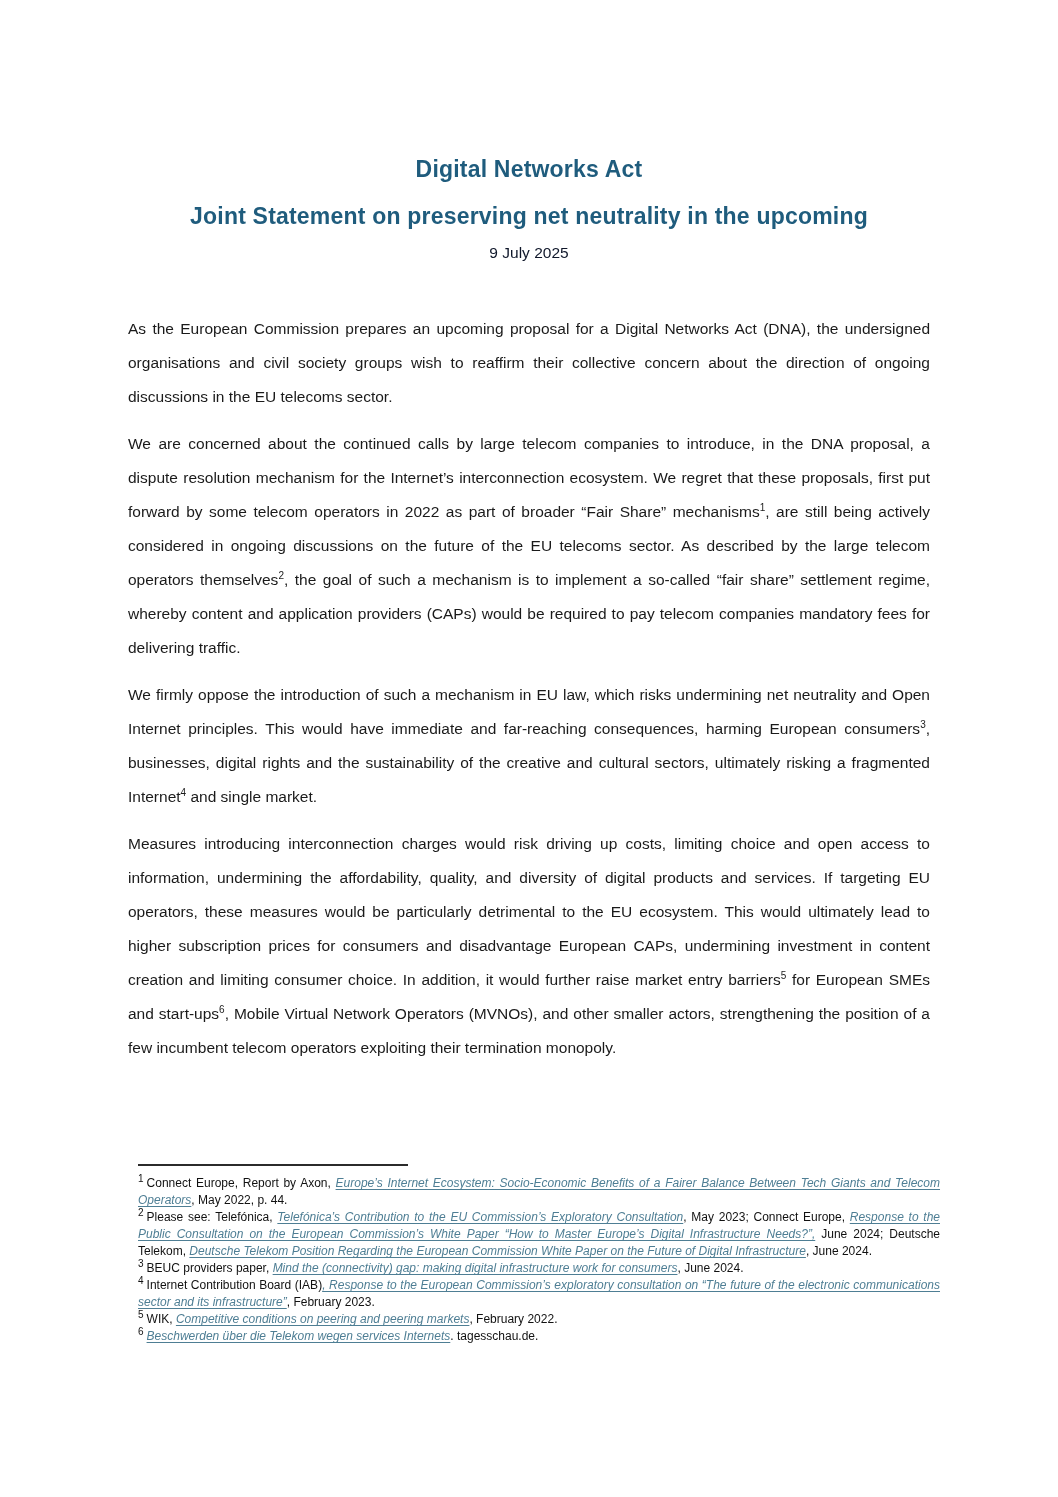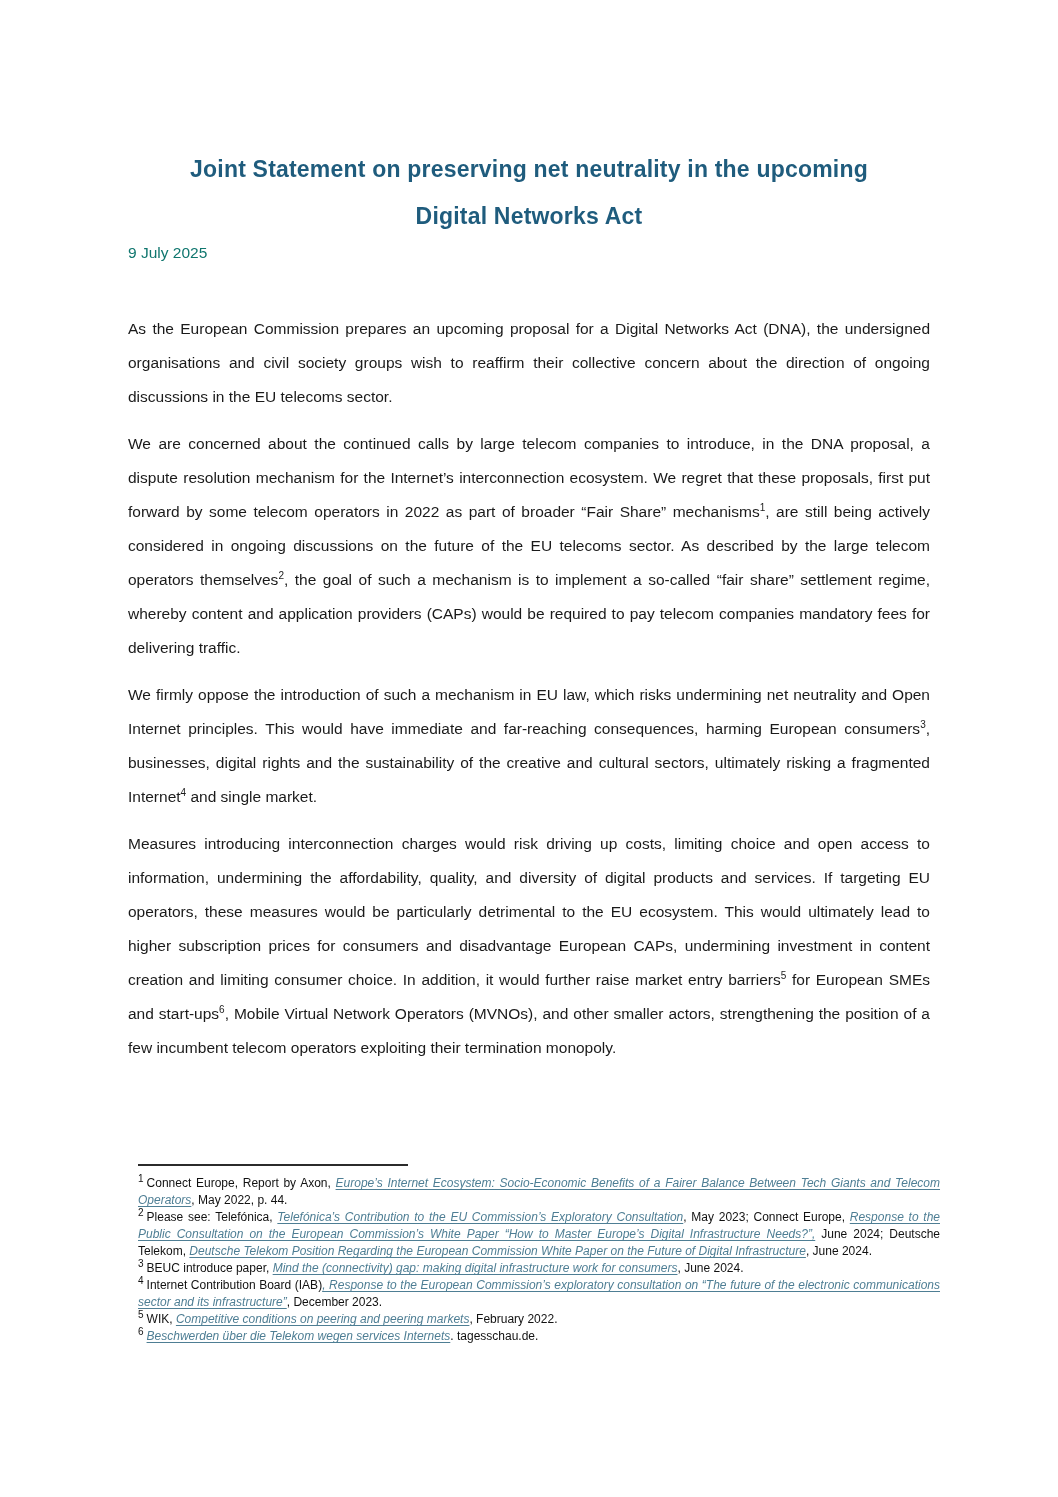--- a/index.html
+++ b/index.html
@@ -24,23 +24,23 @@
     text-align: center;
     color: #1f5c7d;
     font-size: 23px;
     font-weight: 700;
     line-height: 47px;
     letter-spacing: 0.2px;
   }
   .title .title-line { display: block; }
   .date {
     margin-top: 4px;
-    text-align: left;
+    text-align: center;
     font-size: 15.5px;
-    color: #0f766e;
+    color: #0f172a;
   }
   .body-text { margin-top: 50px; }
   .para {
     margin: 0 0 13px 0;
     font-size: 15.5px;
     line-height: 34px;
     text-align: justify;
     color: #1a1a1a;
   }
   .para sup, .fn-num {
@@ -76,22 +76,22 @@
     cursor: pointer;
   }
 </style>
 </head>
 <body>
 
 <div class="page">
   <div class="content">
 
     <h1 class="title">
+      <span class="title-line">Digital Networks Act</span>
       <span class="title-line">Joint Statement on preserving net neutrality in the upcoming</span>
-      <span class="title-line">Digital Networks Act</span>
     </h1>
 
     <div class="date">9 July 2025</div>
 
     <div class="body-text">
       <p class="para"><span>As the European Commission prepares an upcoming proposal for a Digital Networks Act (DNA), the undersigned organisations and civil society groups wish to reaffirm their collective concern about the direction of ongoing discussions in the EU telecoms sector.</span></p>
       <p class="para"><span>We are concerned about the continued calls by large telecom companies to introduce, in the DNA proposal, a dispute resolution mechanism for the Internet’s interconnection ecosystem. We regret that these proposals, first put forward by some telecom operators in 2022 as part of broader “Fair Share” mechanisms</span><sup>1</sup><span>, are still being actively considered in ongoing discussions on the future of the EU telecoms sector. As described by the large telecom operators themselves</span><sup>2</sup><span>, the goal of such a mechanism is to implement a so-called “fair share” settlement regime, whereby content and application providers (CAPs) would be required to pay telecom companies mandatory fees for delivering traffic.</span></p>
       <p class="para"><span>We firmly oppose the introduction of such a mechanism in EU law, which risks undermining net neutrality and Open Internet principles. This would have immediate and far-reaching consequences, harming European consumers</span><sup>3</sup><span>, businesses, digital rights and the sustainability of the creative and cultural sectors, ultimately risking a fragmented Internet</span><sup>4</sup><span> and single market.</span></p>
       <p class="para"><span>Measures introducing interconnection charges would risk driving up costs, limiting choice and open access to information, undermining the affordability, quality, and diversity of digital products and services. If targeting EU operators, these measures would be particularly detrimental to the EU ecosystem. This would ultimately lead to higher subscription prices for consumers and disadvantage European CAPs, undermining investment in content creation and limiting consumer choice. In addition, it would further raise market entry barriers</span><sup>5</sup><span> for European SMEs and start-ups</span><sup>6</sup><span>, Mobile Virtual Network Operators (MVNOs), and other smaller actors, strengthening the position of a few incumbent telecom operators exploiting their termination monopoly.</span></p>
     </div>
@@ -100,24 +100,24 @@
   <div class="footnotes">
     <div class="footnote-separator"></div>
 
     <div class="footnote">
       <sup class="fn-num">1</sup><span class="fn-body"><span>Connect Europe, Report by Axon, </span><a class="doc-link">Europe’s Internet Ecosystem: Socio-Economic Benefits of a Fairer Balance Between Tech Giants and Telecom Operators</a><span>, May 2022, p. 44.</span></span>
     </div>
     <div class="footnote">
       <sup class="fn-num">2</sup><span class="fn-body"><span>Please see: Telefónica, </span><a class="doc-link">Telefónica’s Contribution to the EU Commission’s Exploratory Consultation</a><span>, May 2023; Connect Europe, </span><a class="doc-link">Response to the Public Consultation on the European Commission’s White Paper “How to Master Europe’s Digital Infrastructure Needs?”,</a><span> June 2024; Deutsche Telekom, </span><a class="doc-link">Deutsche Telekom Position Regarding the European Commission White Paper on the Future of Digital Infrastructure</a><span>, June 2024.</span></span>
     </div>
     <div class="footnote">
-      <sup class="fn-num">3</sup><span class="fn-body"><span>BEUC introduce paper, </span><a class="doc-link">Mind the (connectivity) gap: making digital infrastructure work for consumers</a><span>, June 2024.</span></span>
+      <sup class="fn-num">3</sup><span class="fn-body"><span>BEUC providers paper, </span><a class="doc-link">Mind the (connectivity) gap: making digital infrastructure work for consumers</a><span>, June 2024.</span></span>
     </div>
     <div class="footnote">
-      <sup class="fn-num">4</sup><span class="fn-body"><span>Internet Contribution Board (IAB)</span><a class="doc-link">, Response to the European Commission’s exploratory consultation on “The future of the electronic communications sector and its infrastructure”</a><span>, December 2023.</span></span>
+      <sup class="fn-num">4</sup><span class="fn-body"><span>Internet Contribution Board (IAB)</span><a class="doc-link">, Response to the European Commission’s exploratory consultation on “The future of the electronic communications sector and its infrastructure”</a><span>, February 2023.</span></span>
     </div>
     <div class="footnote">
       <sup class="fn-num">5</sup><span class="fn-body"><span>WIK, </span><a class="doc-link">Competitive conditions on peering and peering markets</a><span>, February 2022.</span></span>
     </div>
     <div class="footnote">
       <sup class="fn-num">6</sup><span class="fn-body"><a class="doc-link">Beschwerden über die Telekom wegen services Internets</a><span>. tagesschau.de.</span></span>
     </div>
   </div>
 </div>
 

